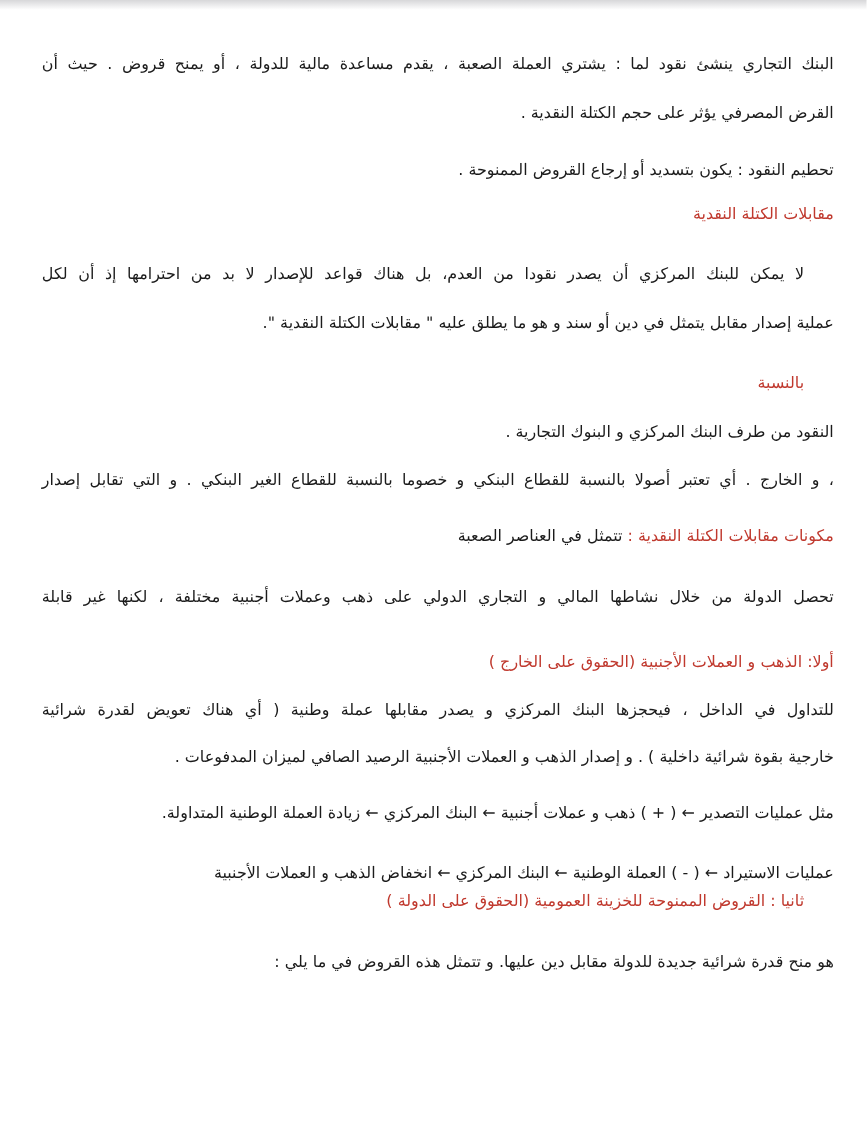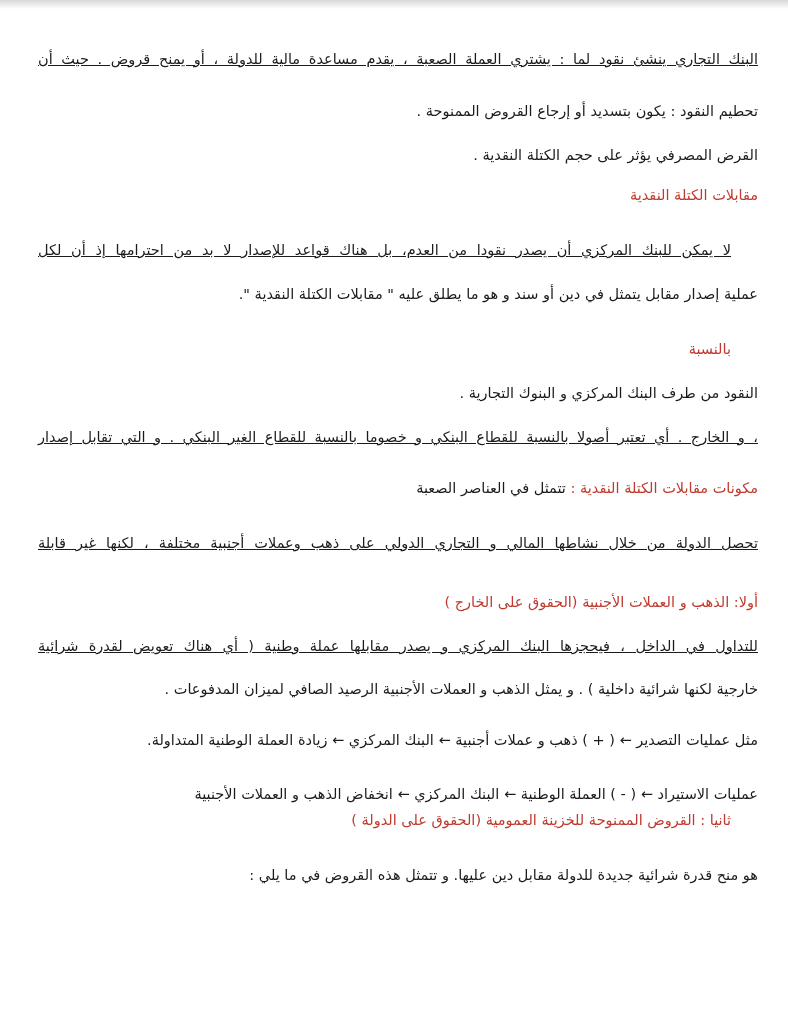--- a/index.html
+++ b/index.html
@@ -36,37 +36,36 @@
     font-size:14.5px;
     line-height:26px;
     text-align:right;
     white-space:nowrap;
     overflow:visible;
   }
   .full{
     white-space:normal;
     text-align:justify;
     text-align-last:justify;
-    text-decoration:underline;
   }
   .indent{padding-right:27px;}
   .red{color:var(--red);}
 </style>
 </head>
 <body>
 
 <div class="page">
   <div class="top-shade"></div>
   <div class="content">
 
     <div class="line full" style="margin-top:0">البنك التجاري ينشئ نقود لما : يشتري العملة الصعبة ، يقدم مساعدة مالية للدولة ، أو يمنح قروض . حيث أن</div>
 
+    <div class="line" style="margin-top:18px">القرض المصرفي يؤثر على حجم الكتلة النقدية .</div>
+
     <div class="line" style="margin-top:26px">تحطيم النقود : يكون بتسديد أو إرجاع القروض الممنوحة .</div>
-
-    <div class="line" style="margin-top:18px">القرض المصرفي يؤثر على حجم الكتلة النقدية .</div>
 
     <div class="line red" style="margin-top:14px">مقابلات الكتلة النقدية</div>
 
     <div class="line full indent" style="margin-top:29px">لا يمكن للبنك المركزي أن يصدر نقودا من العدم، بل هناك قواعد للإصدار لا بد من احترامها إذ أن لكل</div>
 
     <div class="line" style="margin-top:18px">عملية إصدار مقابل يتمثل في دين أو سند و هو ما يطلق عليه " مقابلات الكتلة النقدية ".</div>
 
     <div class="line red indent" style="margin-top:29px">بالنسبة</div>
 
 
@@ -77,21 +76,21 @@
     <div class="line" style="margin-top:25px">
       <span class="red">مكونات مقابلات الكتلة النقدية : </span><span>تتمثل في العناصر الصعبة</span>
     </div>
 
     <div class="line full" style="margin-top:29px">تحصل الدولة من خلال نشاطها المالي و التجاري الدولي على ذهب وعملات أجنبية مختلفة ، لكنها غير قابلة</div>
 
     <div class="line red" style="margin-top:33px">أولا: الذهب و العملات الأجنبية  (الحقوق على الخارج )</div>
 
     <div class="line full" style="margin-top:18px">للتداول في الداخل ، فيحجزها البنك المركزي و يصدر مقابلها عملة وطنية ( أي هناك تعويض لقدرة شرائية</div>
 
-    <div class="line" style="margin-top:17px">خارجية لكنها شرائية داخلية ) . و يمثل الذهب و العملات الأجنبية الرصيد الصافي لميزان المدفوعات .</div>
+    <div class="line" style="margin-top:17px">خارجية بقوة شرائية داخلية ) . و إصدار الذهب و العملات الأجنبية الرصيد الصافي لميزان المدفوعات .</div>
 
     <div class="line" style="margin-top:25px">مثل عمليات التصدير ← ( + ) ذهب و عملات أجنبية ← البنك المركزي ← زيادة العملة الوطنية المتداولة.</div>
 
     <div class="line" style="margin-top:28px">عمليات الاستيراد ← ( - ) العملة الوطنية ← البنك المركزي ← انخفاض الذهب و العملات الأجنبية</div>
 
     <div class="line red indent" style="">ثانيا  : القروض الممنوحة للخزينة العمومية  (الحقوق على الدولة )</div>
 
     <div class="line" style="margin-top:29px">هو منح قدرة شرائية جديدة للدولة مقابل دين عليها. و تتمثل هذه القروض في ما يلي :</div>
 
   </div>

